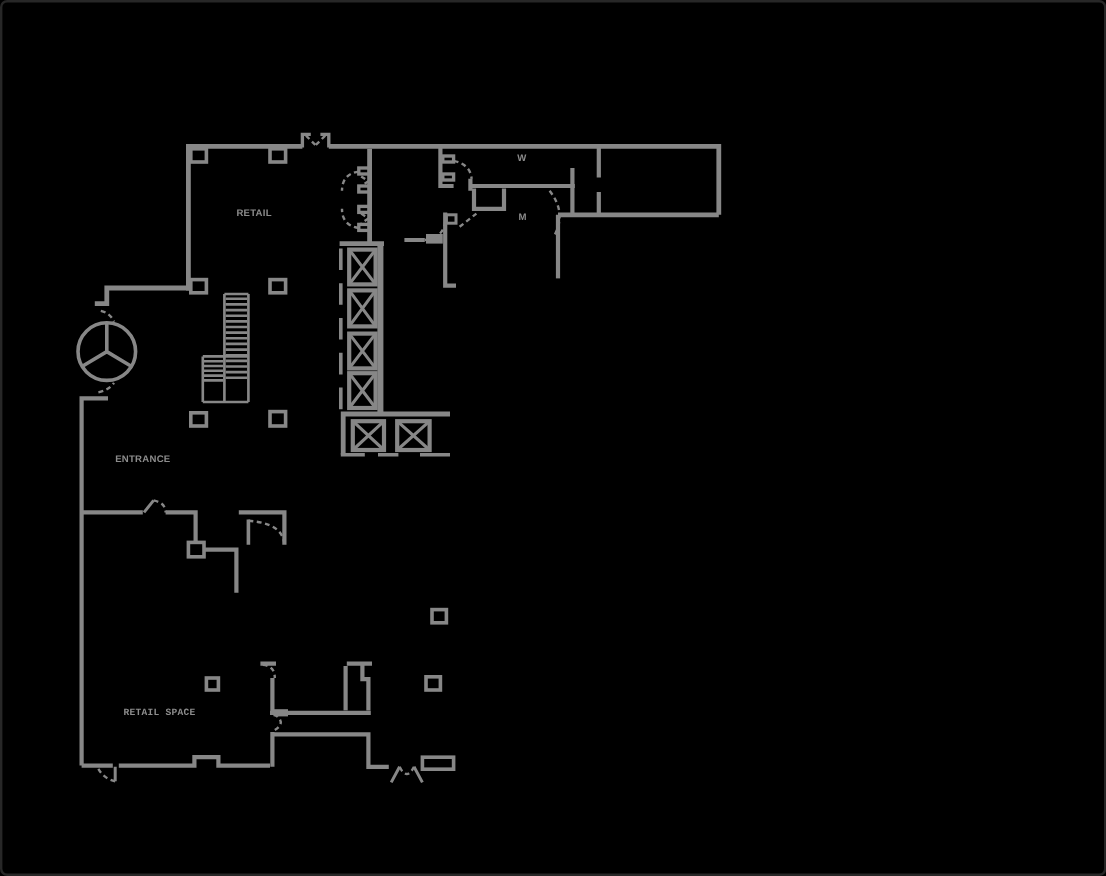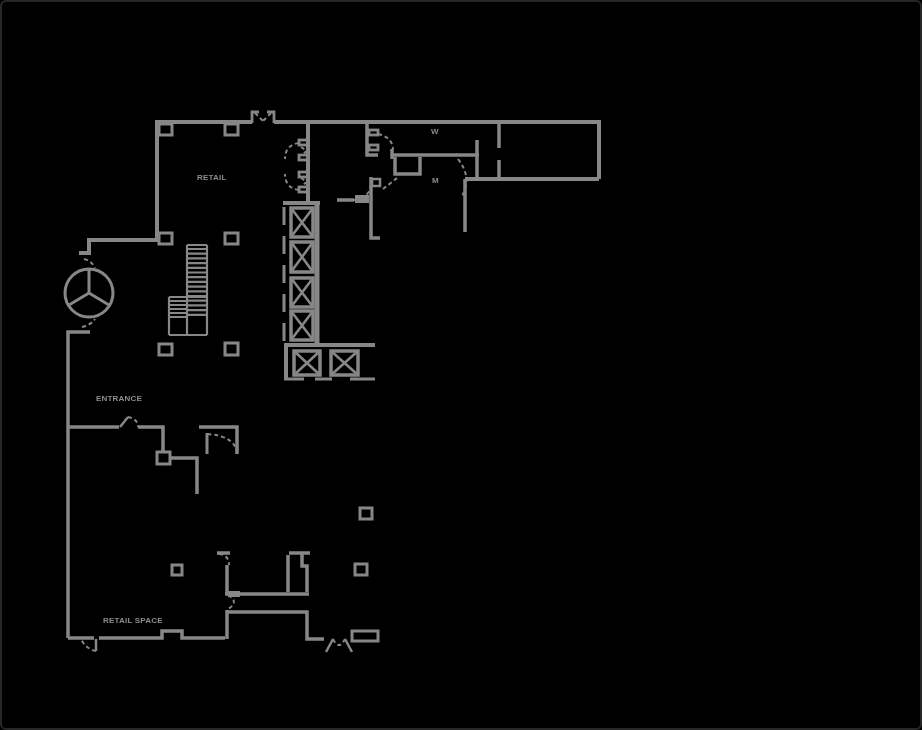--- a/index.html
+++ b/index.html
@@ -20,22 +20,22 @@
     font-size:8px;
     font-weight:700;
     letter-spacing:.2px;
     white-space:nowrap;
     line-height:10px;
     user-select:none;
   }
   .lbl-lobby{left:195px;top:171px;}
   .lbl-w{left:429px;top:125px;}
   .lbl-m{left:430px;top:174px;}
-  .lbl-entrance{left:94px;top:376px;margin-top:16px;}
-  .lbl-retail{left:101px;top:614px;}
+  .lbl-entrance{left:94px;top:376px;}
+  .lbl-retail{left:101px;top:588px;font-family:Liberation Mono, monospace;}
 </style>
 </head>
 <body>
 
 <div class="canvas">
 
   <svg class="plan" width="922" height="730" viewBox="0 0 922 730" fill="none" stroke-linecap="butt" stroke="#878787">
 
     <g stroke-width="4">
       <path d="M155,240 L155,120 L250,120"></path>

